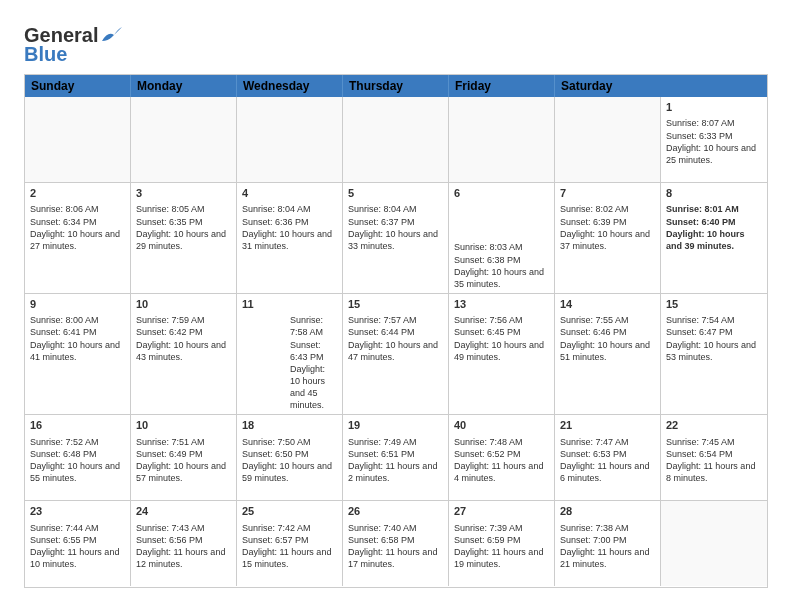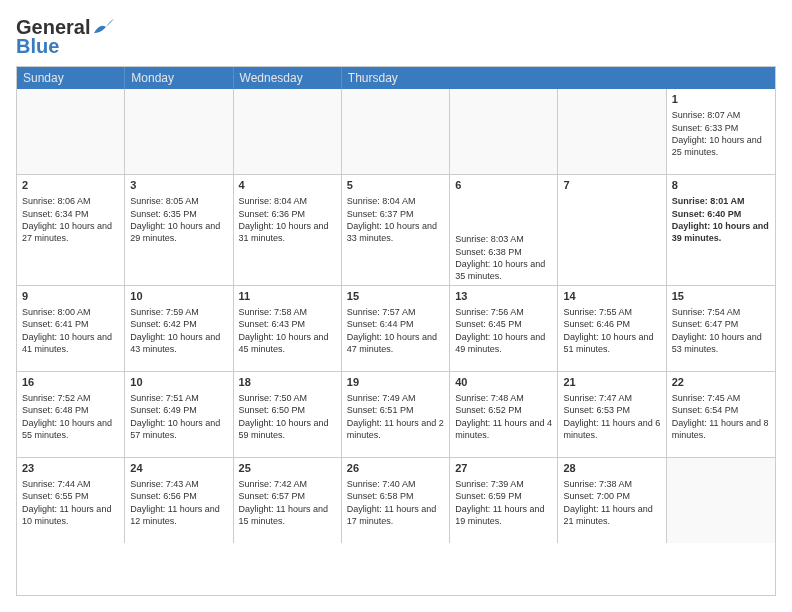--- a/index.html
+++ b/index.html
@@ -6,21 +6,21 @@
     body {
       font-family: Arial, sans-serif;
       background: #fff;
       width: 792px;
       height: 612px;
       overflow: hidden;
     }
     .page {
       width: 792px;
       height: 612px;
-      padding: 16px;
+      padding: 24px;
       display: flex;
       flex-direction: column;
     }
     .header {
       display: flex;
       justify-content: space-between;
       align-items: flex-start;
       margin-bottom: 8px;
     }
     .logo {
@@ -43,23 +43,23 @@
     .calendar {
       flex: 1;
       border: 1px solid #ccc;
     }
     .cal-header-row {
       display: grid;
       grid-template-columns: repeat(7, 1fr);
       background: #3a7abf;
     }
     .cal-header-cell {
-      color: #e5e5e5;
+      color: #000000;
       font-size: 12px;
-      font-weight: normal;
+      font-weight: bold;
       padding: 4px 6px;
       border-right: 1px solid #5590cc;
       text-align: left;
     }
     .cal-header-cell:last-child { border-right: none; }
     .cal-body {
       display: flex;
       flex-direction: column;
     }
     .cal-row {
@@ -111,20 +111,22 @@
       <div class="location"></div>
     </div>
   </div>
 
   <div class="calendar">
     <div class="cal-header-row">
     <div class="cal-header-cell">Sunday</div>
         <div class="cal-header-cell">Monday</div>
         <div class="cal-header-cell">Wednesday</div>
         <div class="cal-header-cell">Thursday</div>
+        <div class="cal-header-cell">Friday</div>
+        <div class="cal-header-cell">Saturday</div>
       </div>
     <div class="cal-body" id="cal-body">
     <div class="cal-row">
           <div class="cal-cell empty"></div>
           <div class="cal-cell empty"></div>
           <div class="cal-cell empty"></div>
           <div class="cal-cell empty"></div>
           <div class="cal-cell empty"></div>
           <div class="cal-cell empty"></div>
           <div class="cal-cell">
@@ -160,20 +162,23 @@
 Daylight: 10 hours and 33 minutes.</div>
           </div>
           <div class="cal-cell">
             <span class="day-number">6</span>
             <div class="cell-text" style="white-space: pre-line; margin-top: 40px;">Sunrise: 8:03 AM
 Sunset: 6:38 PM
 Daylight: 10 hours and 35 minutes.</div>
           </div>
           <div class="cal-cell">
             <span class="day-number">7</span>
+            <div class="cell-text" style="white-space: pre-line;">Sunrise: 8:02 AM
+Sunset: 6:39 PM
+Daylight: 10 hours and 37 minutes.</div>
           </div>
           <div class="cal-cell">
             <span class="day-number">8</span>
             <div class="cell-text" style="white-space: pre-line; font-weight: bold;">Sunrise: 8:01 AM
 Sunset: 6:40 PM
 Daylight: 10 hours and 39 minutes.</div>
           </div>
         </div>
         <div class="cal-row">
           <div class="cal-cell">
@@ -183,21 +188,21 @@
 Daylight: 10 hours and 41 minutes.</div>
           </div>
           <div class="cal-cell">
             <span class="day-number">10</span>
             <div class="cell-text" style="white-space: pre-line;">Sunrise: 7:59 AM
 Sunset: 6:42 PM
 Daylight: 10 hours and 43 minutes.</div>
           </div>
           <div class="cal-cell">
             <span class="day-number">11</span>
-            <div class="cell-text" style="white-space: pre-line;">Sunrise: 7:58 AM
+            <div class="cell-text" style="white-space: pre-line; margin-left: 48px;">Sunrise: 7:58 AM
 Sunset: 6:43 PM
 Daylight: 10 hours and 45 minutes.</div>
           </div>
           <div class="cal-cell">
             <span class="day-number">15</span>
             <div class="cell-text" style="white-space: pre-line;">Sunrise: 7:57 AM
 Sunset: 6:44 PM
 Daylight: 10 hours and 47 minutes.</div>
           </div>
           <div class="cal-cell">

